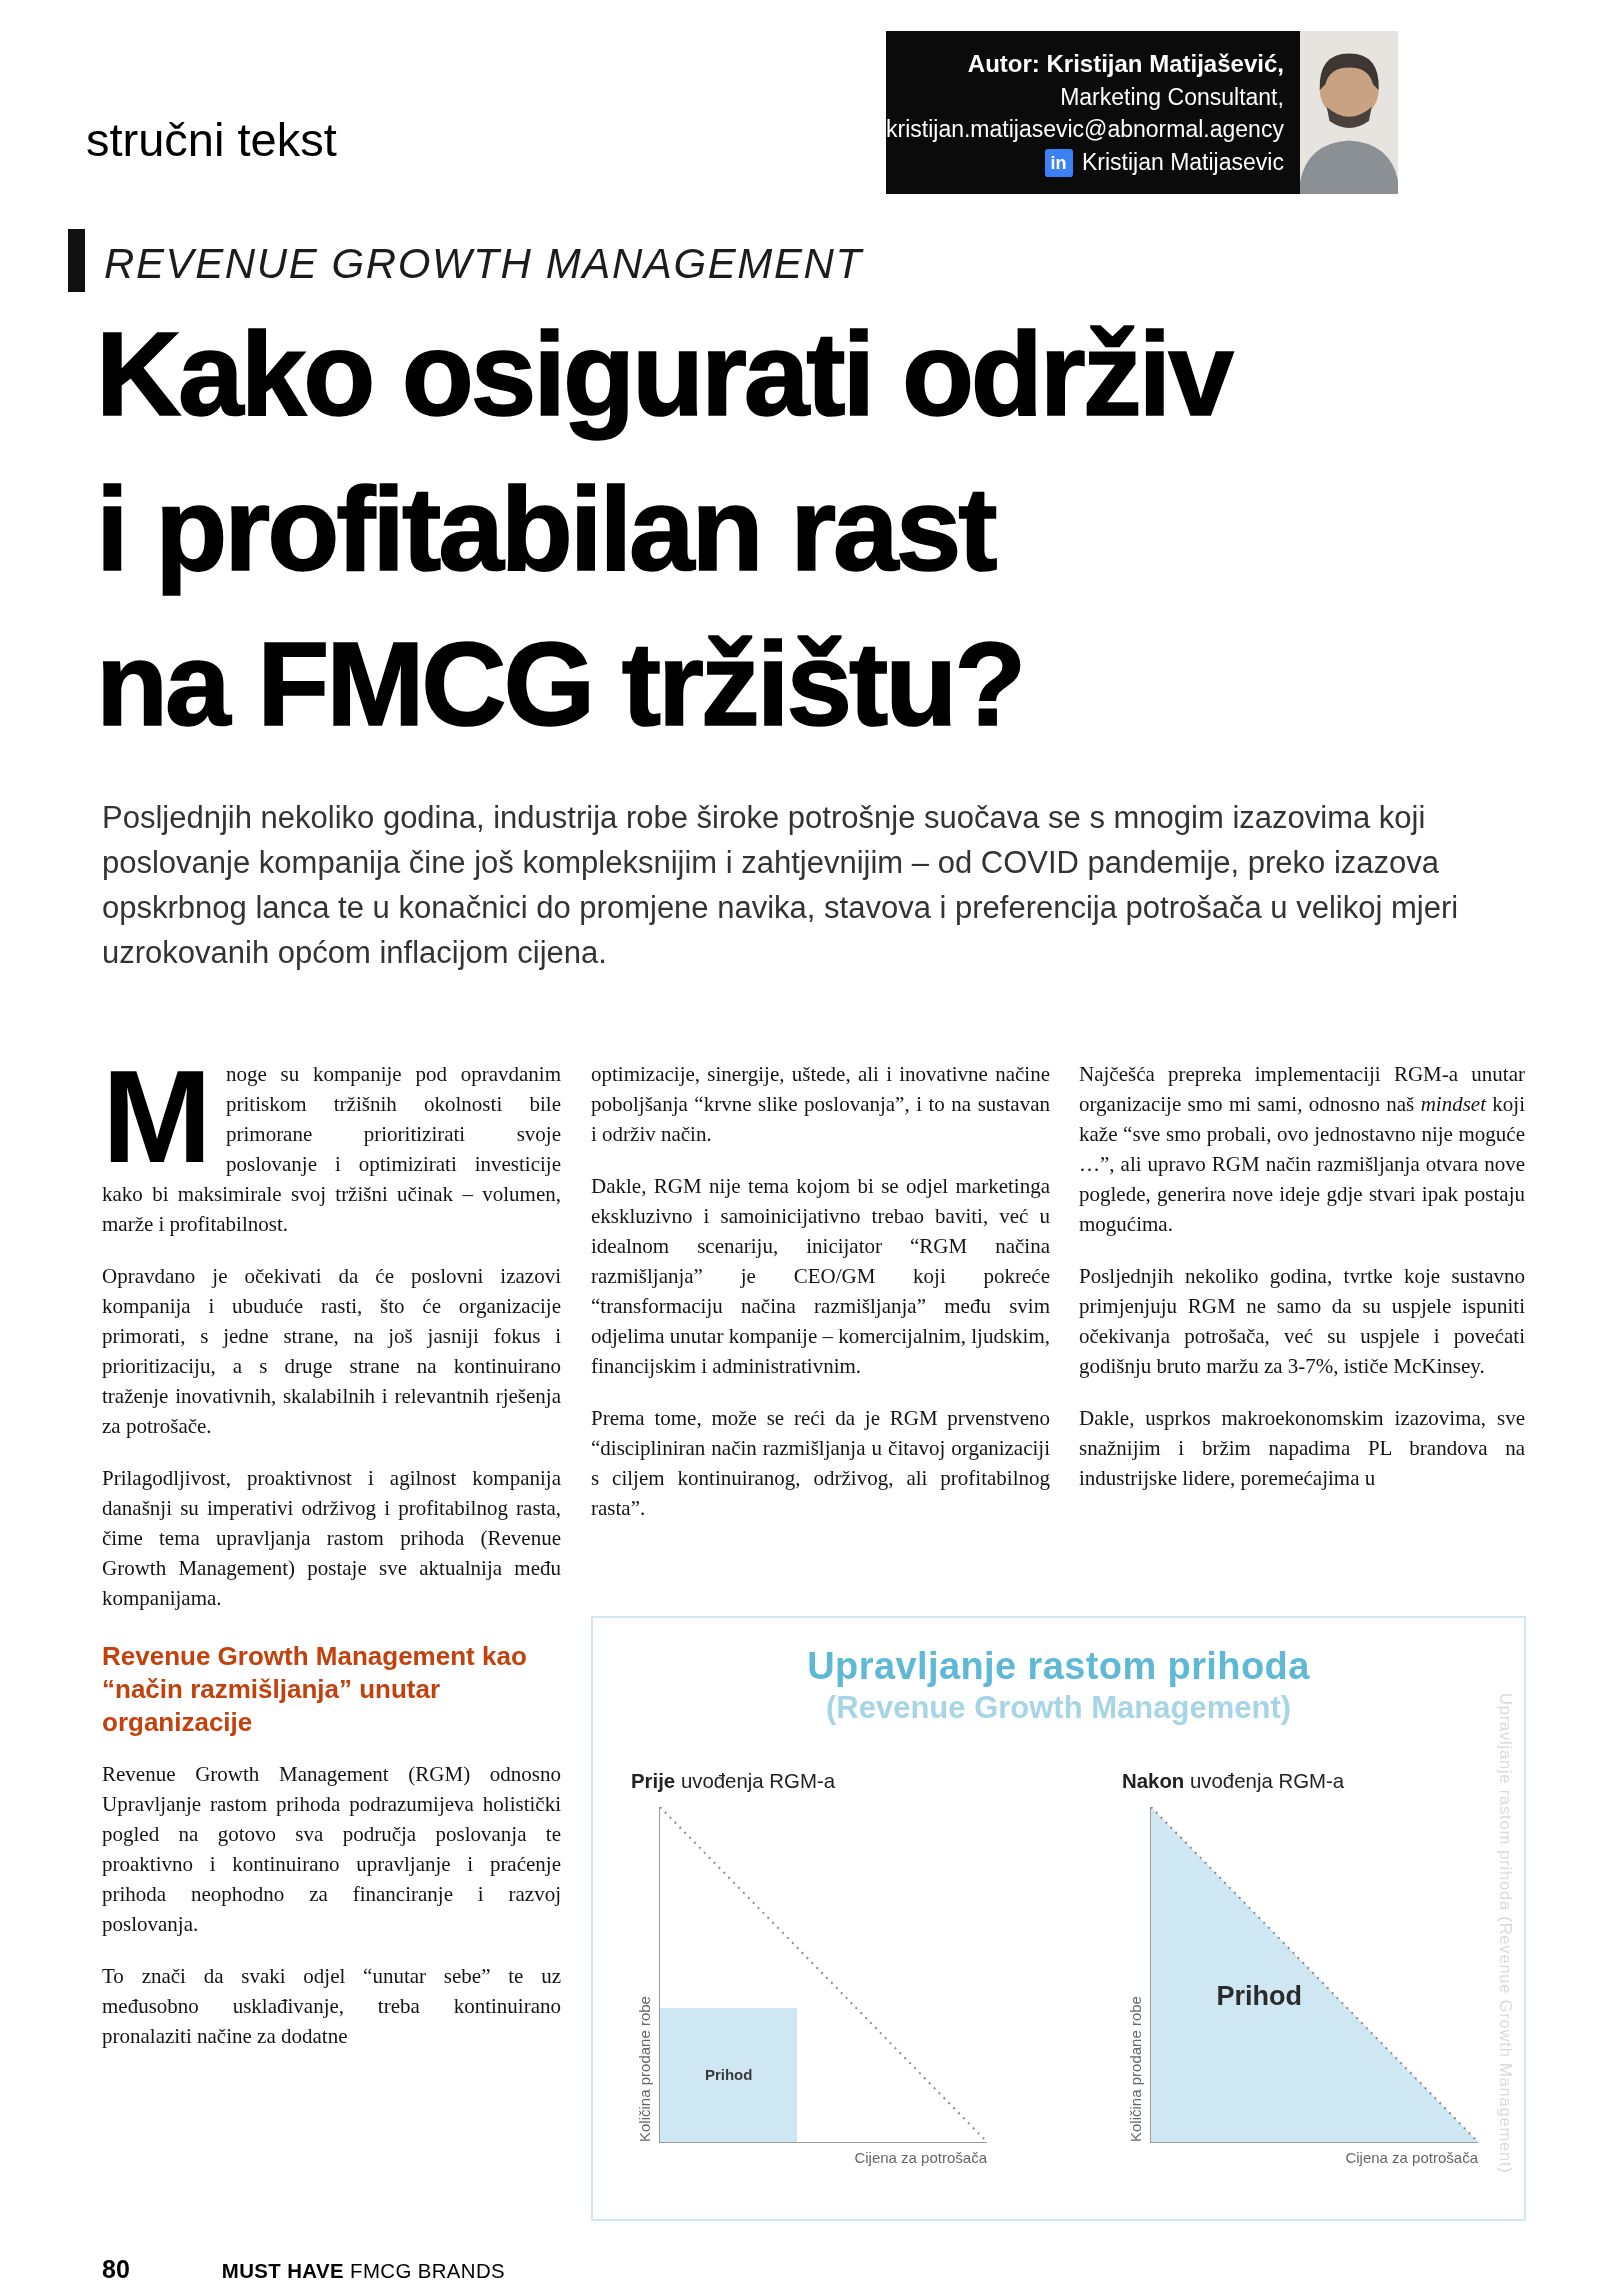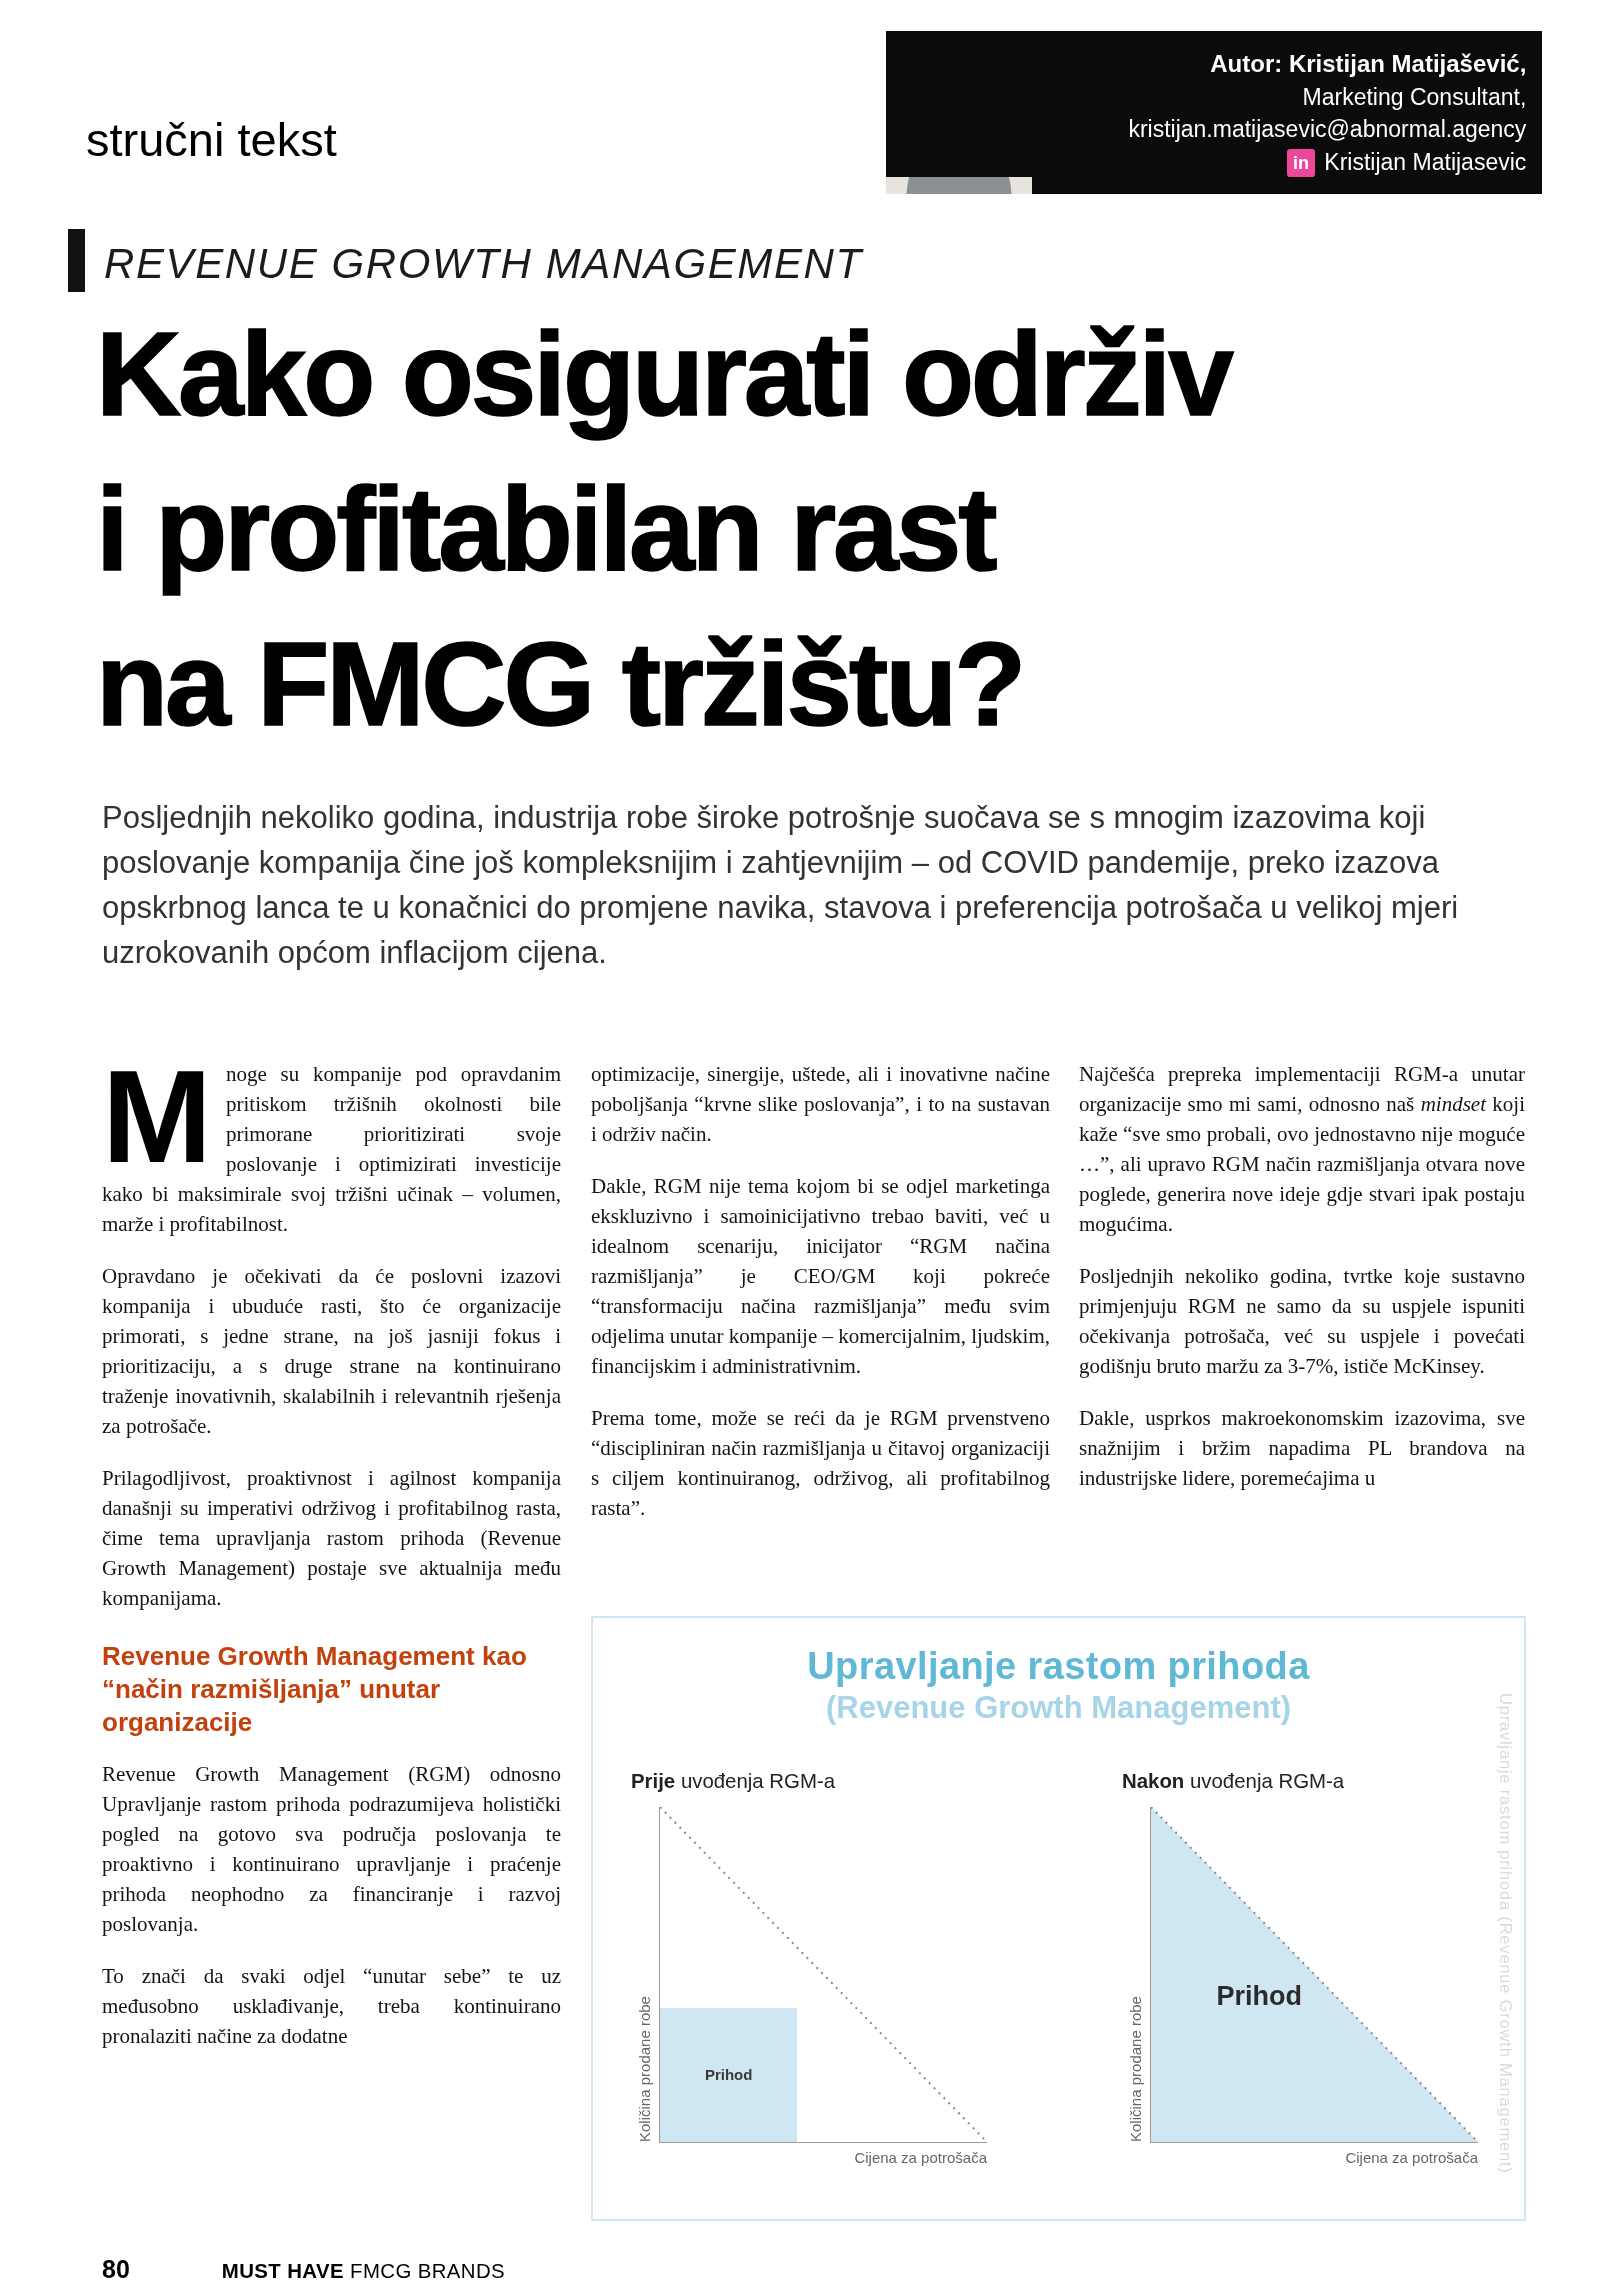--- a/index.html
+++ b/index.html
@@ -8,31 +8,30 @@
     position:relative; width:1623px; height:2295px; background:#fff;
     font-family:"Liberation Serif", serif; color:#111; overflow:hidden;
   }
 
   
   .section-label {
     position:absolute; left:86px; top:112px;
     font-family:"Liberation Sans", sans-serif; font-weight:normal; font-size:47px; color:#000;
   }
   .author-box {
-    position:absolute; left:886px; top:31px; width:656px; height:163px;
+    position:absolute; left:886px; top:31px; width:512px; height:163px;
     background:#0b0b0b; display:flex; color:#fff;
     font-family:"Liberation Sans", sans-serif;
-    flex-direction:column;
   }
   .author-text { flex:1; text-align:right; padding:19px 15.7px 0 0; }
   .a1 { font-weight:bold; font-size:24px; margin-bottom:5.5px; }
   .a2 { font-size:23px; margin-bottom:5.5px; font-weight:normal; }
   .li-row { display:flex; justify-content:flex-end; align-items:center; gap:9.4px; margin-top:4.7px; }
   .li-badge {
-    width:28px; height:28px; background:#ec4899; color:#fff; border-radius:3.1px;
+    width:28px; height:28px; background:#3b82f6; color:#fff; border-radius:3.1px;
     display:flex; align-items:center; justify-content:center;
     font-weight:bold; font-size:18px; line-height:1;
   }
   .li-name { font-size:23px; }
   .author-photo { width:146px; height:100%; overflow:hidden; background:#e9e7e3; }
   .author-photo svg { width:100%; height:100%; display:block; }
 
   
   .kicker-bar { position:absolute; left:68px; top:229px; width:17.3px; height:63px; background:#111; }
   .kicker {

